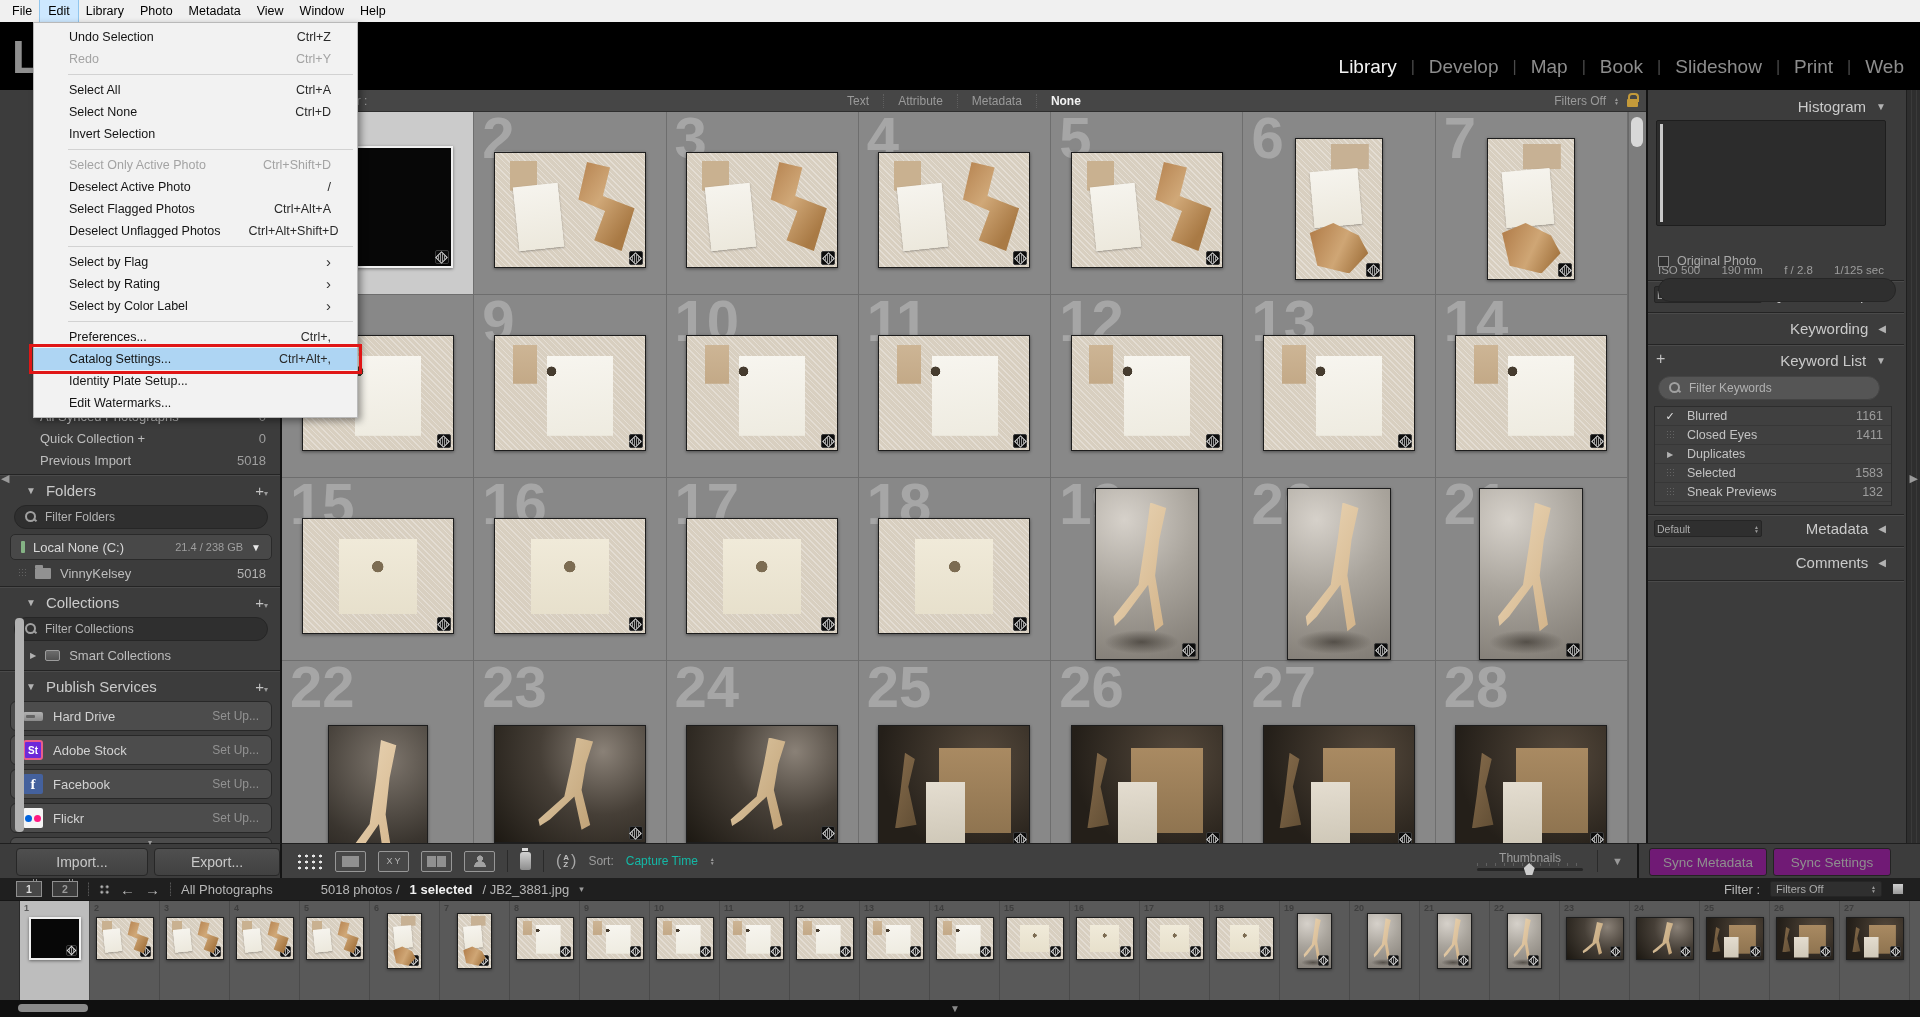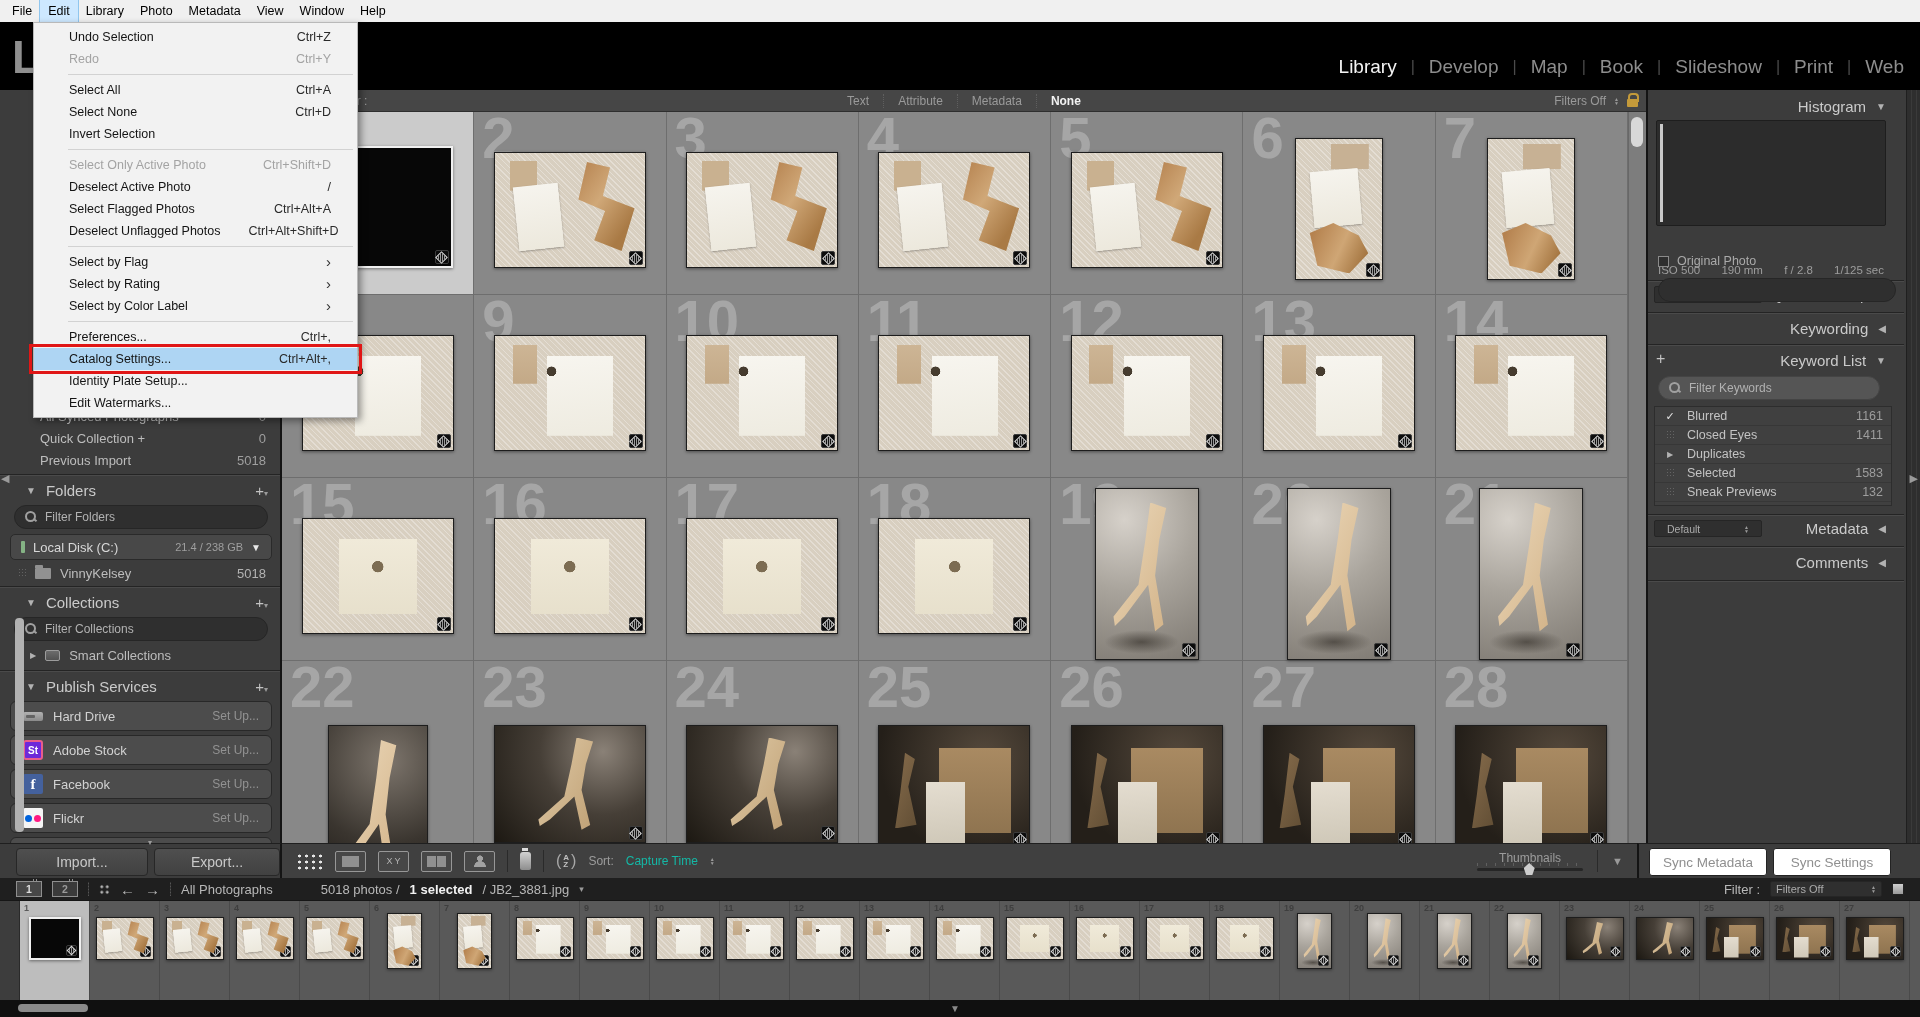--- a/index.html
+++ b/index.html
@@ -197,38 +197,38 @@
   .tb-right{margin-left:auto;display:flex;align-items:center;gap:14px;}
   .sliderwrap{display:flex;flex-direction:column;align-items:center;gap:3px;}
   .slider-track{width:106px;height:3px;background:#262626;border-radius:2px;position:relative;}
   .slider-track::before{content:"";position:absolute;left:0;right:0;top:-5px;height:3px;
        background-image:repeating-linear-gradient(90deg,#606060 0 1px,transparent 1px 9px);}
   .slider-thumb{position:absolute;left:44%;top:-5px;width:11px;height:12px;background:#cdcdcd;
        clip-path:polygon(50% 0,100% 42%,78% 100%,22% 100%,0 42%);}
   .disc{color:#9a9a9a;font-size:11px;}
   .right-bottom{position:absolute;left:1637px;top:843px;width:283px;height:35px;background:#3c3c3c;
                 border-top:1px solid #1f1f1f;border-left:2px solid #141414;}
-  .btn-sync{position:absolute;top:4px;height:28px;background:#ffffff;border:1px solid #232323;border-radius:3px;
+  .btn-sync{position:absolute;top:4px;height:28px;background:#701a75;border:1px solid #232323;border-radius:3px;
             color:#8f8f8f;font-size:13.5px;display:flex;align-items:center;justify-content:center;}
 
   
   .rpanel{position:absolute;left:1646px;top:90px;width:274px;height:753px;background:#3c3c3c;
           border-left:2px solid #141414;color:#c8c8c8;}
   .rhead{position:absolute;left:0;width:256px;height:24px;display:flex;align-items:center;justify-content:flex-end;
          gap:10px;padding-right:18px;font-size:15px;color:#cacaca;}
   .rsep{position:absolute;left:0;width:256px;height:2px;background:#242424;border-bottom:1px solid #4a4a4a;}
   .histbox{position:absolute;left:8px;top:30px;width:230px;height:106px;background:#2c2c2c;
            border:1px solid #1e1e1e;border-radius:2px;}
   .histspike{position:absolute;left:3px;top:3px;bottom:3px;width:3px;background:#c9c9c9;}
   .exif{position:absolute;left:10px;top:142px;width:226px;display:flex;justify-content:space-between;
         font-size:11.5px;color:#9d9d9d;margin-top:32px;}
   .origphoto{position:absolute;left:10px;top:164px;display:flex;align-items:center;gap:8px;font-size:12.5px;color:#aaa;}
   .cb{width:11px;height:11px;border:1px solid #8a8a8a;background:#2e2e2e;}
   .preset{position:absolute;left:6px;width:108px;height:17px;background:#2f2f2f;border:1px solid #252525;
-          border-radius:2px;display:flex;align-items:center;padding:0 12px;font-size:10.5px;color:#ababab;}
+          border-radius:2px;display:flex;align-items:center;padding:0 2px;font-size:10.5px;color:#ababab;}
   .preset .spin{margin-left:auto;}
   .kwplus{position:absolute;left:8px;font-size:16px;color:#c4c4c4;}
   .kwfilter-arrow{position:absolute;right:6px;font-size:10px;color:#b0b0b0;}
   .kwlist{position:absolute;left:6px;top:216px;width:238px;height:100px;background:#404040;border:1px solid #2d2d2d;}
   .kwrow{height:19px;display:flex;align-items:center;gap:8px;padding:0 8px 0 6px;font-size:12.5px;
          color:#c3c3c3;border-bottom:1px solid rgba(0,0,0,.14);}
   .kwlead{width:18px;display:flex;justify-content:center;color:#e6e6e6;font-size:11px;flex:none;}
   .kwlead .tri{font-size:8px;}
   .kwcount{margin-left:auto;color:#9d9d9d;}
   .rstrip{position:absolute;right:0;top:0;width:14px;bottom:0;background:#2e2e2e;border-left:1px solid #1f1f1f;
@@ -323,21 +323,21 @@
       <span class="tri">▼</span>
       <span>Folders</span>
       <span class="plus">+<small>▾</small></span>
     </div>
     <div class="searchbox" style="top:415px">
       <span class="mag"></span>
       <span>Filter Folders</span>
     </div>
     <div class="diskrow" style="top:444px">
       <span class="led"></span>
-      <span>Local Disk (C:)</span>
+      <span>Local None (C:)</span>
       <span class="use">21.4 / 238 GB</span>
       <span class="tri">▼</span>
     </div>
     <div class="folderrow" style="top:472px">
       <span class="dots"></span>
       <span class="fold"></span>
       <span>VinnyKelsey</span>
       <span class="cnt">5018</span>
     </div>
     <div class="lsep" style="top:496px"></div>

